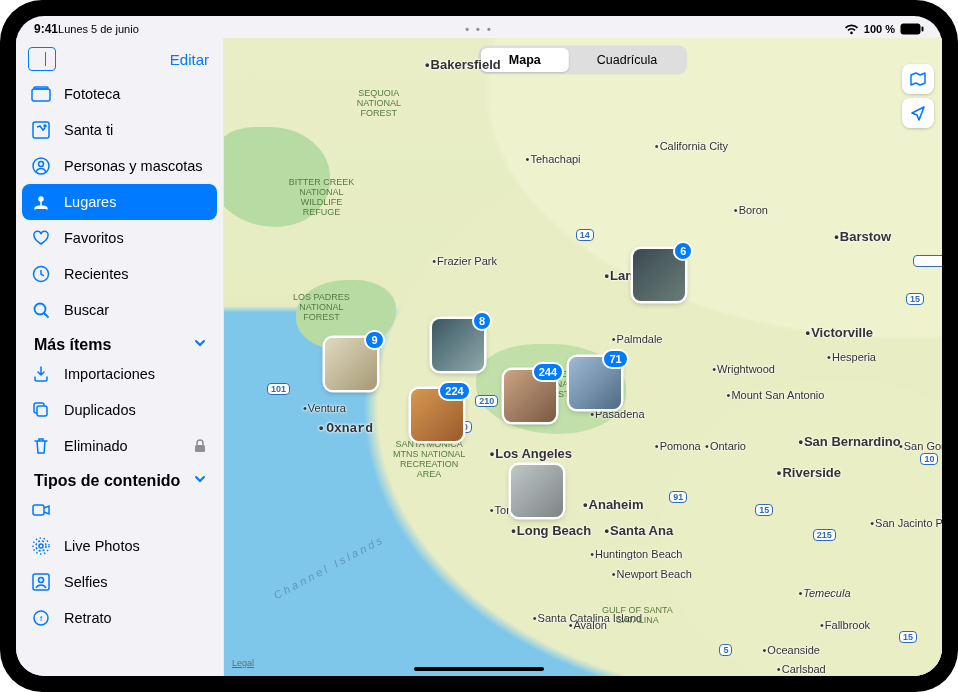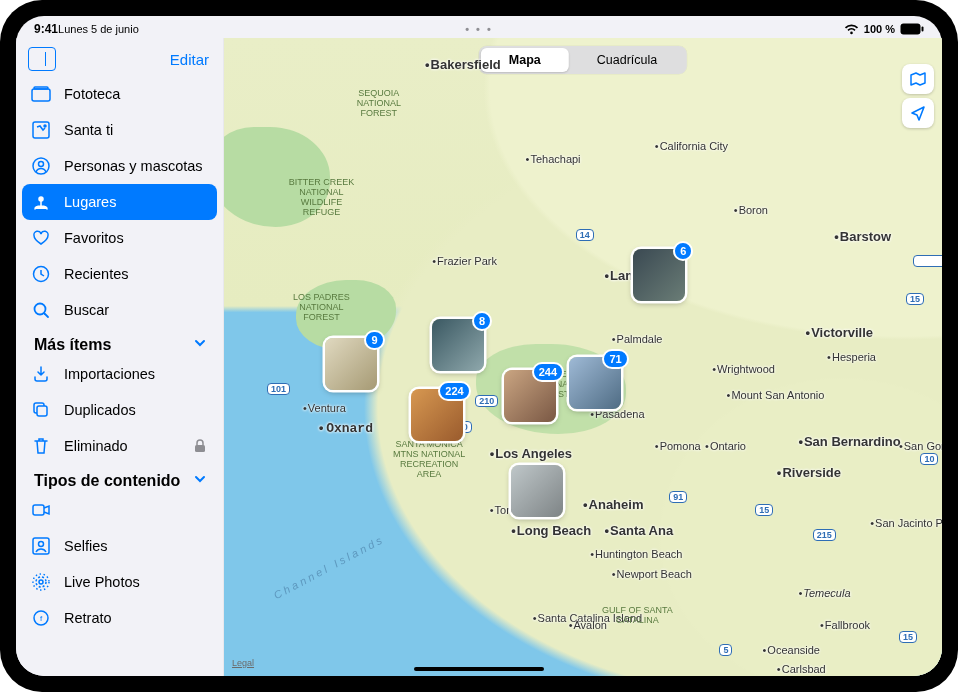--- a/index.html
+++ b/index.html
@@ -274,36 +274,36 @@
             <span class="nav-ico">
                 <svg width="18" height="14" viewBox="0 0 18 14" fill="none" stroke="#007aff" stroke-width="1.5">
                   <rect x="1" y="2" width="11" height="10" rx="2"></rect>
                   <path d="M12 5l5-2v8l-5-2"></path>
                 </svg>
               </span>
           </li>
           <li class="nav-item">
             <span class="nav-ico">
                 <svg width="18" height="18" viewBox="0 0 18 18" fill="none" stroke="#007aff" stroke-width="1.5">
+                  <circle cx="9" cy="9" r="2"></circle>
+                  <circle cx="9" cy="9" r="5" stroke-dasharray="2 2"></circle>
+                  <circle cx="9" cy="9" r="8" stroke-dasharray="1.5 2.5"></circle>
+                </svg>
+              </span>
+            <span class="nav-label">Live Photos</span>
+          </li>
+          <li class="nav-item">
+            <span class="nav-ico">
+                <svg width="18" height="18" viewBox="0 0 18 18" fill="none" stroke="#007aff" stroke-width="1.5">
                   <rect x="1" y="1" width="16" height="16" rx="2"></rect>
                   <circle cx="9" cy="7" r="2.5"></circle>
                   <path d="M4 15c1-2 3-3 5-3s4 1 5 3"></path>
                 </svg>
               </span>
             <span class="nav-label">Selfies</span>
-          </li>
-          <li class="nav-item">
-            <span class="nav-ico">
-                <svg width="18" height="18" viewBox="0 0 18 18" fill="none" stroke="#007aff" stroke-width="1.5">
-                  <circle cx="9" cy="9" r="2"></circle>
-                  <circle cx="9" cy="9" r="5" stroke-dasharray="2 2"></circle>
-                  <circle cx="9" cy="9" r="8" stroke-dasharray="1.5 2.5"></circle>
-                </svg>
-              </span>
-            <span class="nav-label">Live Photos</span>
           </li>
           <li class="nav-item">
             <span class="nav-ico">
                 <svg width="18" height="18" viewBox="0 0 18 18" fill="none" stroke="#007aff" stroke-width="1.5">
                   <circle cx="9" cy="9" r="7"></circle>
                   <text x="9" y="12" text-anchor="middle" font-size="8" fill="#007aff" stroke="none">f</text>
                 </svg>
               </span>
             <span class="nav-label">Retrato</span>
           </li>

